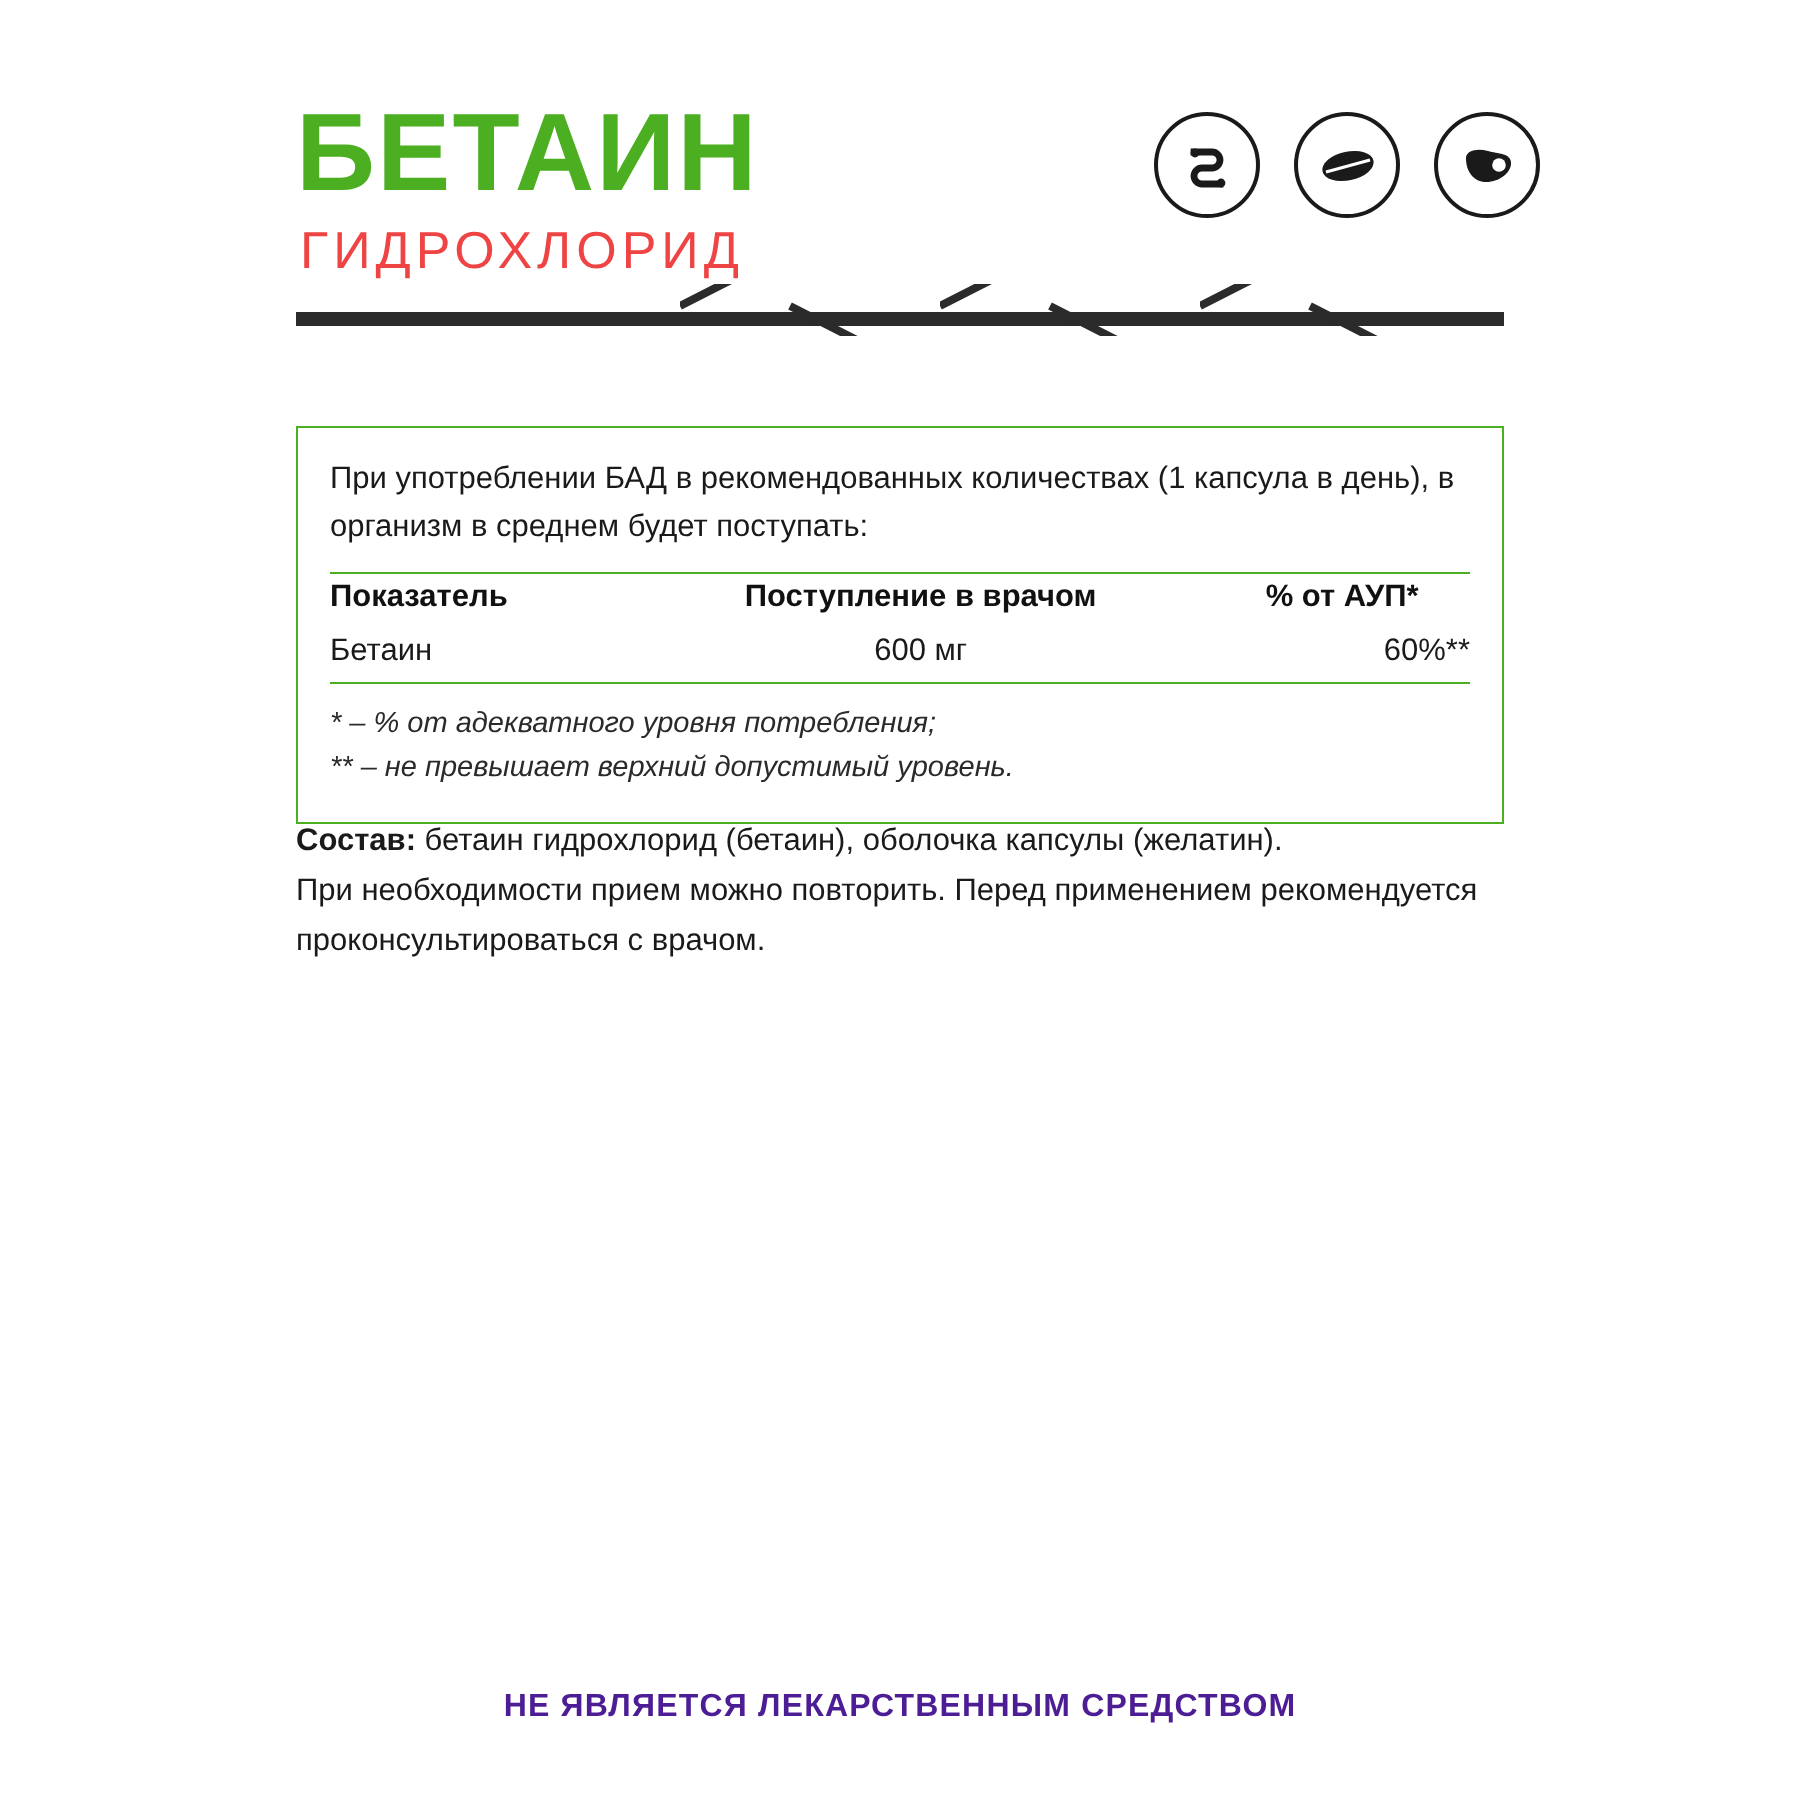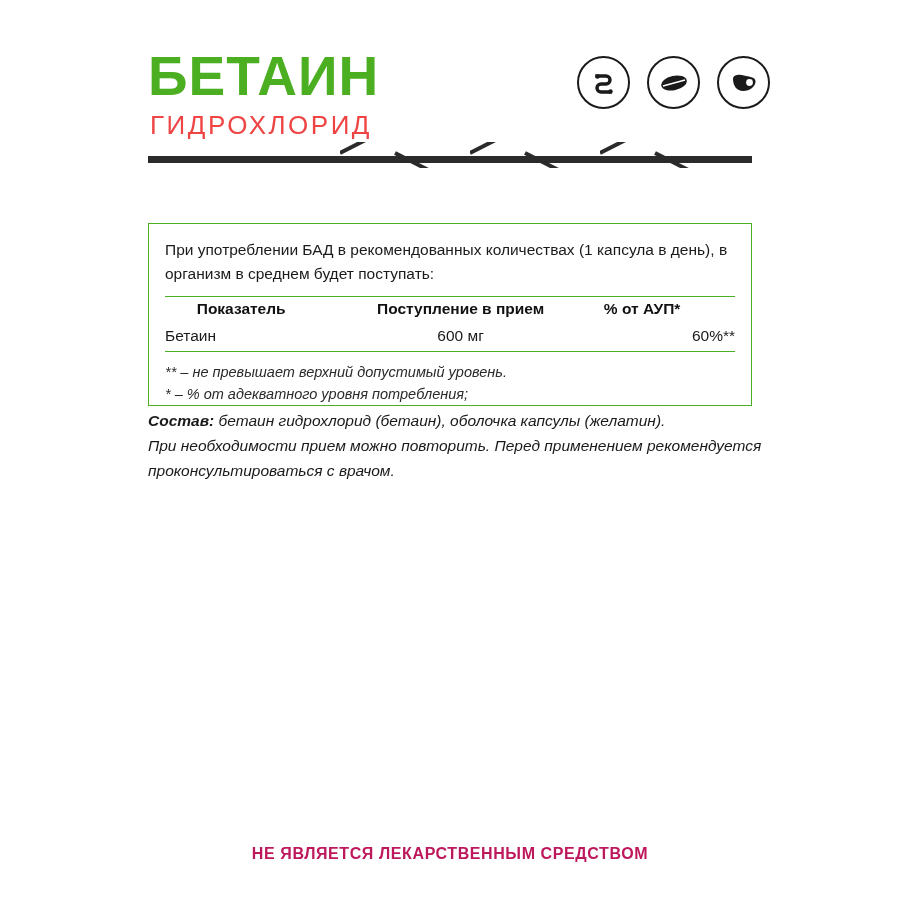--- a/index.html
+++ b/index.html
@@ -115,46 +115,46 @@
     height: 4px;
     background: #2b2b2b;
     transform: rotate(27deg);
     transform-origin: left center;
   }
 
   
   .nutrition-box {
     position: absolute;
     left: 148px;
-    top: 223px;
+    top: 213px;
     width: 604px;
     border: 1.5px solid #4caf22;
     box-sizing: border-box;
-    padding: 14px 16px 0 16px;
+    padding: 14px 16px 16px 16px;
   }
   .nutrition-intro {
     font-size: 15.5px;
     line-height: 24px;
     color: #1a1a1a;
     margin: 0 0 10px 0;
   }
   table.nutrition {
     width: 100%;
     border-collapse: collapse;
     font-size: 15.5px;
   }
   table.nutrition th {
-    text-align: center;
+    text-align: left;
     font-weight: bold;
     padding: 3px 0 5px 0;
     border-top: 1.5px solid #4caf22;
     color: #111;
   }
   table.nutrition th.c { text-align: center; }
-  table.nutrition th.r { text-align: left; }
+  table.nutrition th.r { text-align: center; }
   table.nutrition td {
     padding: 4px 0 6px 0;
     border-bottom: 1.5px solid #4caf22;
     font-weight: normal;
   }
   table.nutrition td.c { text-align: center; margin-top: 26px; }
   table.nutrition td.r { text-align: right; }
   .footnotes {
     margin-top: 9px;
     font-size: 14.5px;
@@ -165,36 +165,35 @@
 
   
   .description {
     position: absolute;
     left: 148px;
     top: 408px;
     width: 620px;
     font-size: 15.5px;
     line-height: 25px;
     color: #1a1a1a;
-    font-style: italic;
   }
   .description p { margin: 0; }
   .description b { font-weight: bold; }
 
   
   .footer-note {
     position: absolute;
     left: 0;
     top: 845px;
     width: 900px;
     text-align: center;
     font-size: 16px;
     font-weight: bold;
     letter-spacing: 0.6px;
-    color: #be185d;
+    color: #4c1d95;
   }
 </style>
 </head>
 <body>
 
 <div class="page">
 
   <div class="header">
     <div class="title-block">
       <h1 class="product-title">БЕТАИН</h1>
@@ -230,35 +229,35 @@
     <div class="chev" style="left:470px"></div>
     <div class="chev" style="left:600px"></div>
   </div>
 
   <div class="nutrition-box">
     <p class="nutrition-intro">При употреблении БАД в рекомендованных количествах (1 капсула в день), в организм в среднем будет поступать:</p>
     <table class="nutrition">
       <thead>
         <tr>
           <th>Показатель</th>
-          <th class="c">Поступление в прием</th>
+          <th class="c">Поступление в врачом</th>
           <th class="r">% от АУП*</th>
         </tr>
       </thead>
       <tbody>
         <tr>
           <td>Бетаин</td>
           <td class="c">600 мг</td>
           <td class="r">60%**</td>
         </tr>
       </tbody>
     </table>
     <div class="footnotes">
+      <div>* – % от адекватного уровня потребления;</div>
       <div>** – не превышает верхний допустимый уровень.</div>
-      <div>* – % от адекватного уровня потребления;</div>
     </div>
   </div>
 
   <div class="description">
     <p>
       <b>Состав:</b><span> бетаин гидрохлорид (бетаин), оболочка капсулы (желатин).</span>
     </p>
     <p>При необходимости прием можно повторить. Перед применением рекомендуется проконсультироваться с врачом.</p>
   </div>
 

